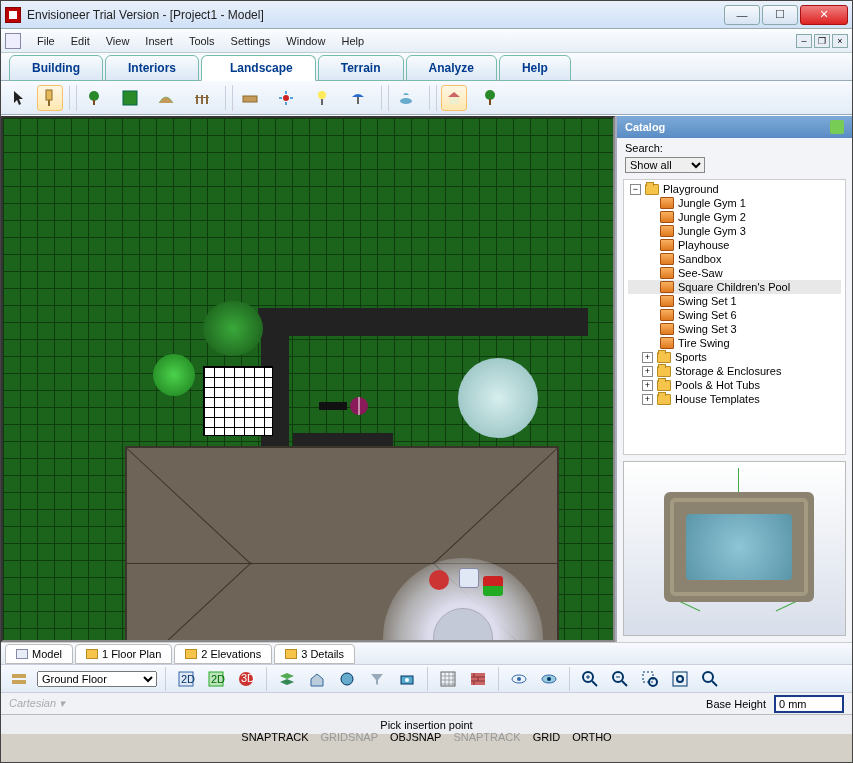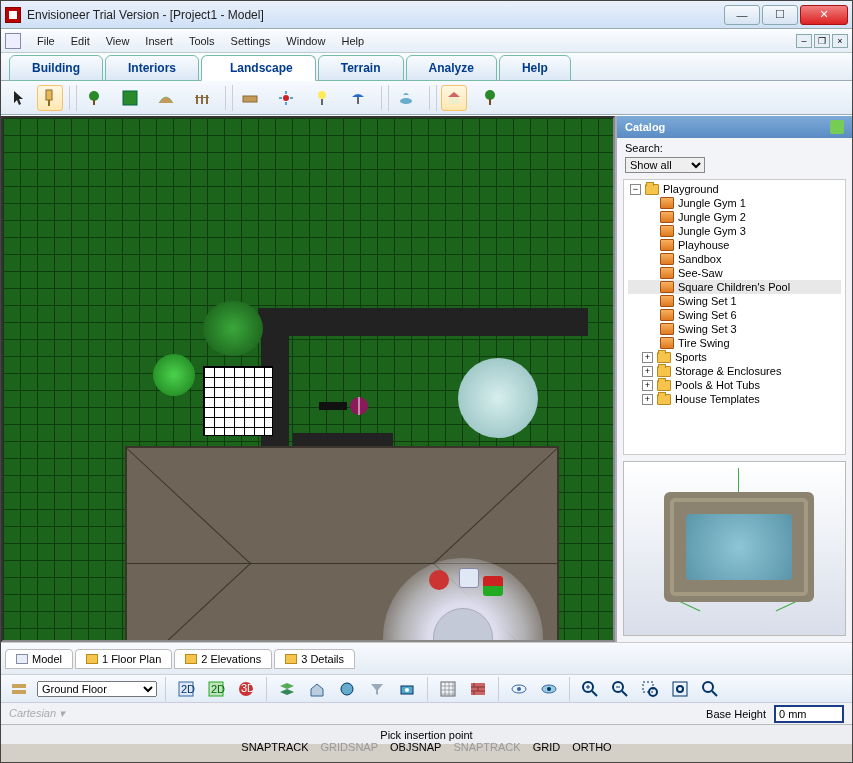--- a/index.html
+++ b/index.html
@@ -72,21 +72,21 @@
 .titem.sel{background:#e8e8e8;}
 
 .preview{height:175px;margin:4px 6px 6px;border:1px solid #bbb;background:linear-gradient(#fff,#d8deea);position:relative;overflow:hidden;}
 .pool{position:absolute;left:40px;top:30px;width:150px;height:110px;}
 .poolside{position:absolute;inset:0;border:4px solid #8b826f;border-radius:6px;background:#8b826f;}
 .poolside2{position:absolute;left:6px;top:6px;right:6px;bottom:6px;border:4px solid #a49a82;border-radius:5px;}
 .poolwater{position:absolute;left:22px;top:22px;right:22px;bottom:22px;background:radial-gradient(circle,#8ec5d6,#5a95a8);border-radius:4px;}
 .axis{position:absolute;background:#4a4;}
 
 
-.viewtabs{height:32px;background:linear-gradient(#f8faff,#e5ecf4);display:flex;align-items:center;padding:0 4px;border-top:1px solid #ccc;}
+.viewtabs{height:22px;background:linear-gradient(#f8faff,#e5ecf4);display:flex;align-items:center;padding:0 4px;border-top:1px solid #ccc;}
 .vtab{padding:3px 10px;border:1px solid #bbb;background:#fff;margin-right:2px;border-top-left-radius:4px;border-top-right-radius:4px;display:flex;align-items:center;gap:4px;font-size:11px;}
 .vtab .vico{width:12px;height:10px;background:#f6c44a;border:1px solid #b88b1e;}
 .vtab.first .vico{background:#e8eef6;border-color:#88a;}
 
 
 .lowtool{height:28px;background:linear-gradient(#f7faff,#e3ecf6);display:flex;align-items:center;padding:0 6px;gap:6px;border-top:1px solid #ccd;}
 .lowtool select{font-size:11px;width:120px;}
 .lowtool .tbtn{width:24px;height:24px;}
 .spacer{flex:1;}
 .lowtool2{height:22px;background:#f0f2f6;display:flex;align-items:center;padding:0 8px;gap:8px;border-top:1px solid #ccd;}

